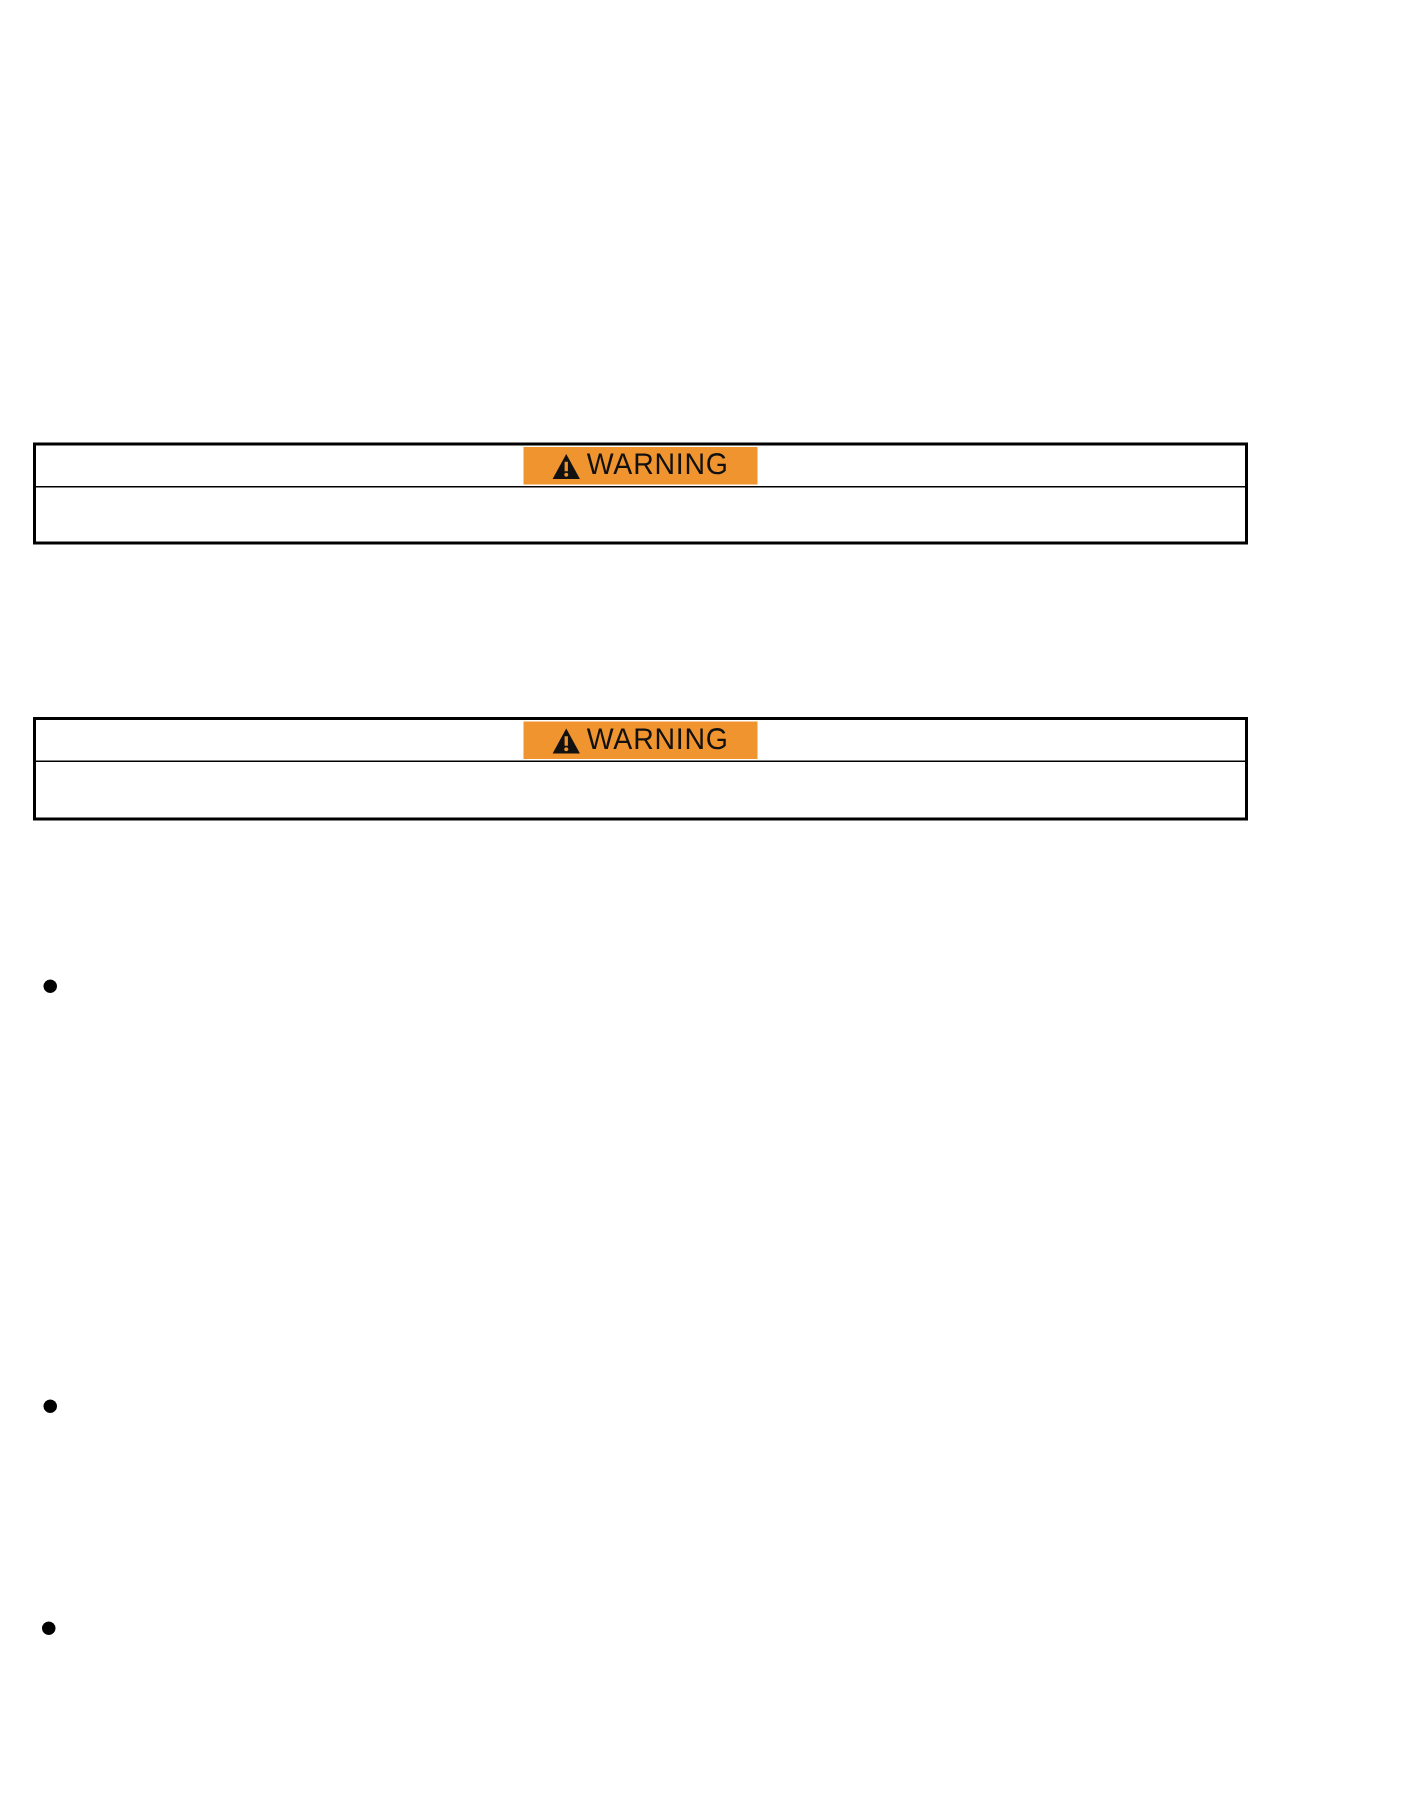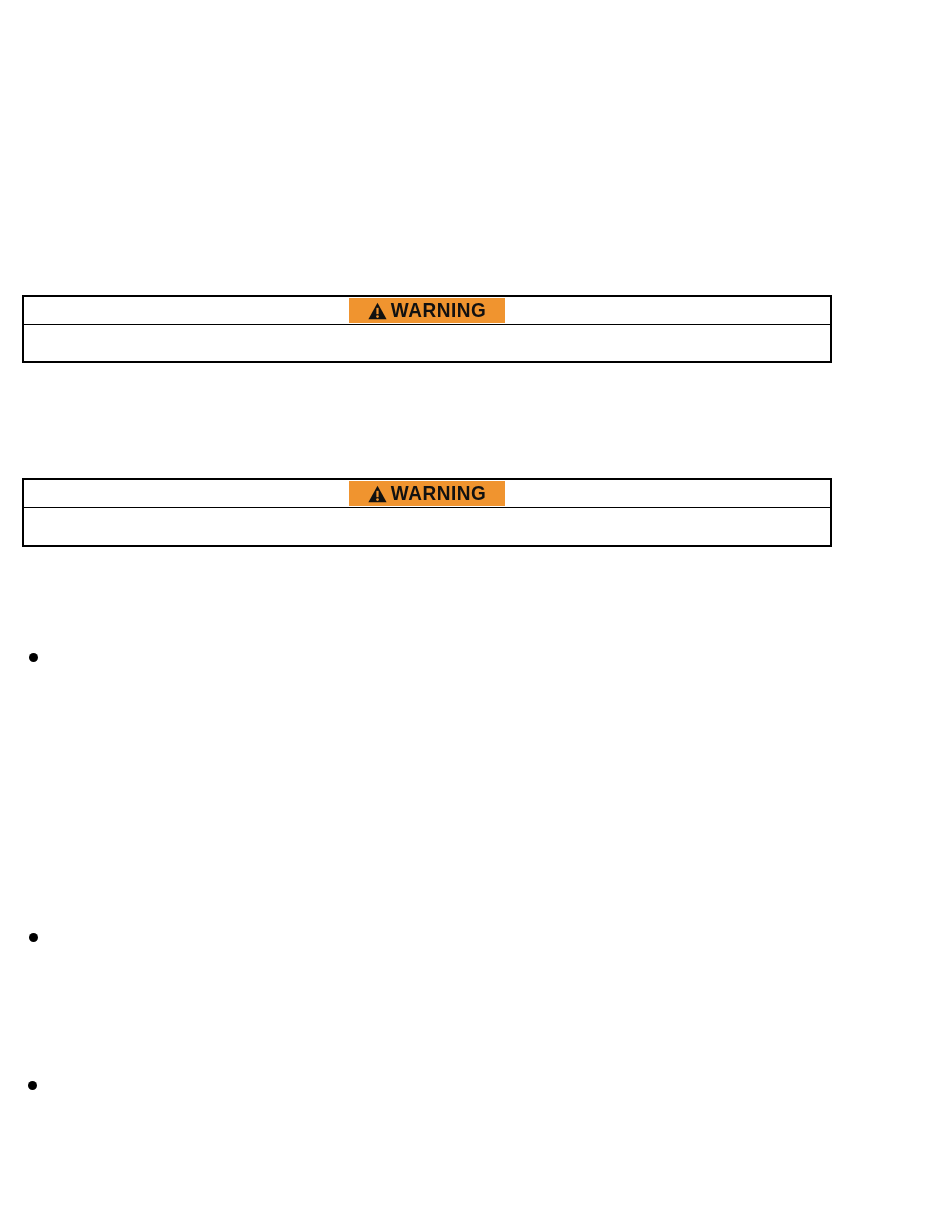--- a/index.html
+++ b/index.html
@@ -49,21 +49,21 @@
     justify-content: center;
     gap: 4px;
   }
   .warning-badge .tri-icon {
     width: 19px;
     height: 18px;
     display: block;
     flex: 0 0 auto;
   }
   .warning-badge .warning-label {
-    font-weight: bold;
+    font-weight: normal;
     font-size: 19px;
     line-height: 1;
     letter-spacing: 0.5px;
     color: #111111;
     transform: scaleY(1.05);
   }
   .bullet {
     position: absolute;
     width: 9px;
     height: 9px;

